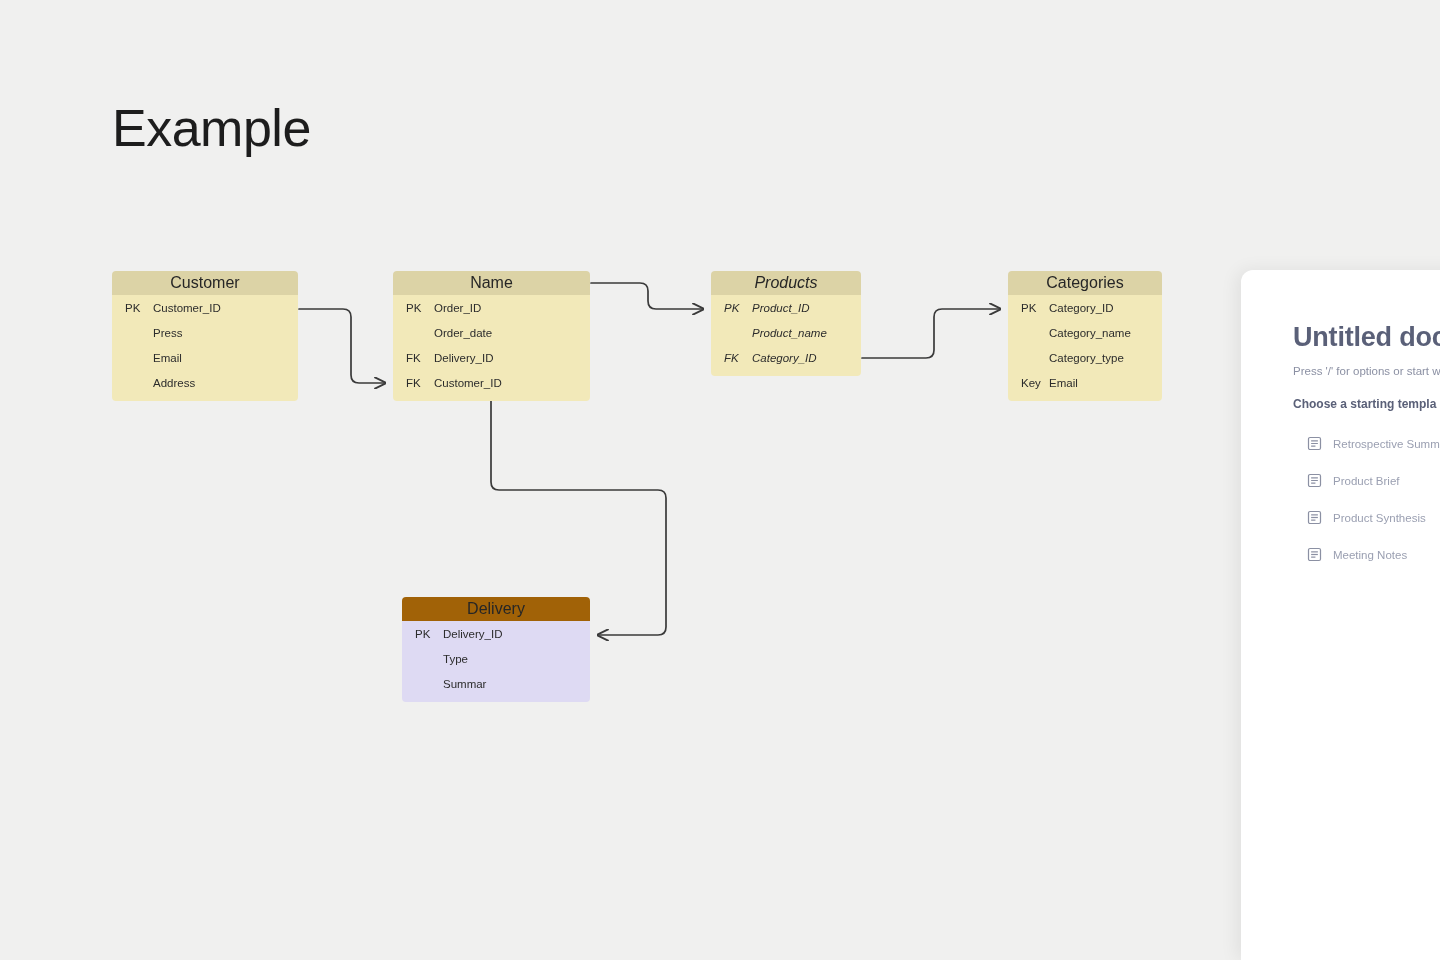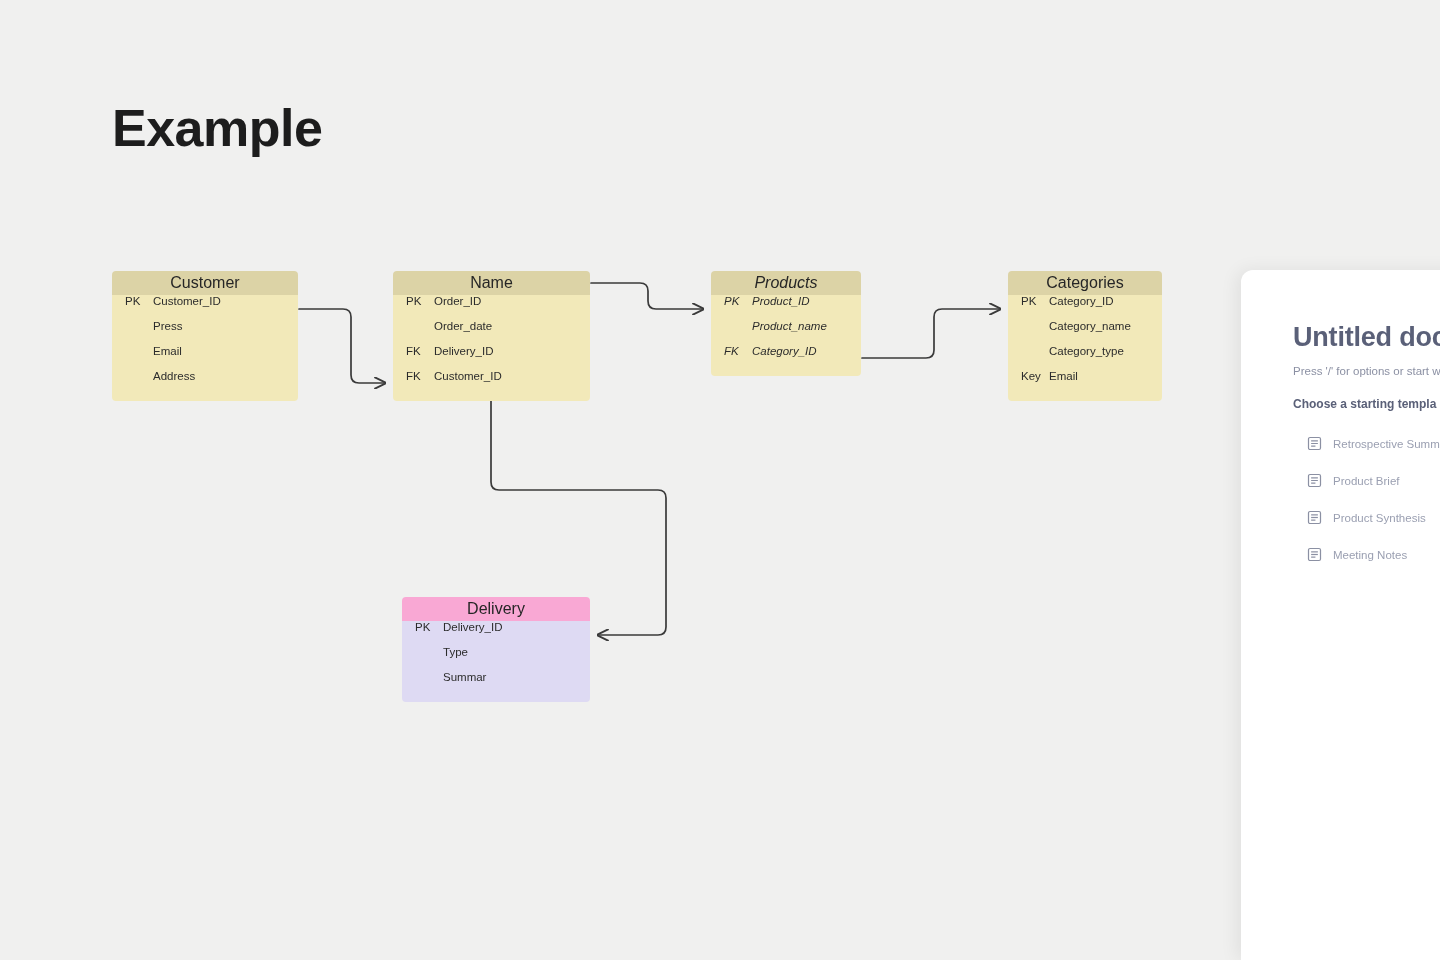--- a/index.html
+++ b/index.html
@@ -21,21 +21,21 @@
     height: 960px;
   }
 
   
   .page-title {
     position: absolute;
     left: 112px;
     top: 98px;
     font-size: 52px;
     line-height: 60px;
-    font-weight: 700;
+    font-weight: 400;
     color: #1d1d1d;
     letter-spacing: -0.5px;
   }
 
   
   .er-layer {
     position: absolute;
     left: 0;
     top: 0;
     width: 1440px;
@@ -61,39 +61,39 @@
     text-align: center;
     font-size: 16px;
     color: #262626;
   }
   .entity .ent-body {
     padding: 0 0 6px 0;
   }
   .entity .ent-row {
     height: 25px;
     display: flex;
-    align-items: flex-start;
+    align-items: center;
     font-size: 11.5px;
     color: #2c2c2c;
   }
   .entity .ent-key {
     width: 41px;
     padding-left: 13px;
     box-sizing: border-box;
     flex: none;
   }
   .entity .ent-field {
     flex: 1;
   }
 
   
   .entity.yellow .ent-header { background: #dcd3a6; }
   .entity.yellow .ent-body   { background: #f2e9b9; }
   
-  .entity.purple .ent-header { background: #f9a8d4; }
+  .entity.purple .ent-header { background: #a16207; }
   .entity.purple .ent-body   { background: #dedaf3; }
 
   #ent-customer   { left: 112px; top: 271px; width: 186px; }
   #ent-order      { left: 393px; top: 271px; width: 197px; }
   #ent-products   { left: 711px; top: 271px; width: 150px; font-style: italic; }
   #ent-categories { left: 1008px; top: 271px; width: 154px; }
   #ent-delivery   { left: 402px; top: 597px; width: 188px; }
 
   
   .doc-panel {

